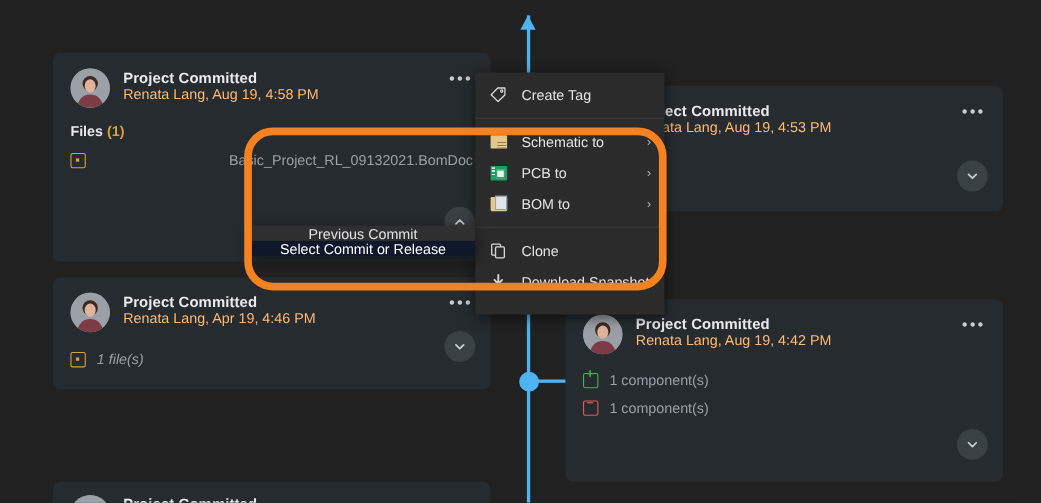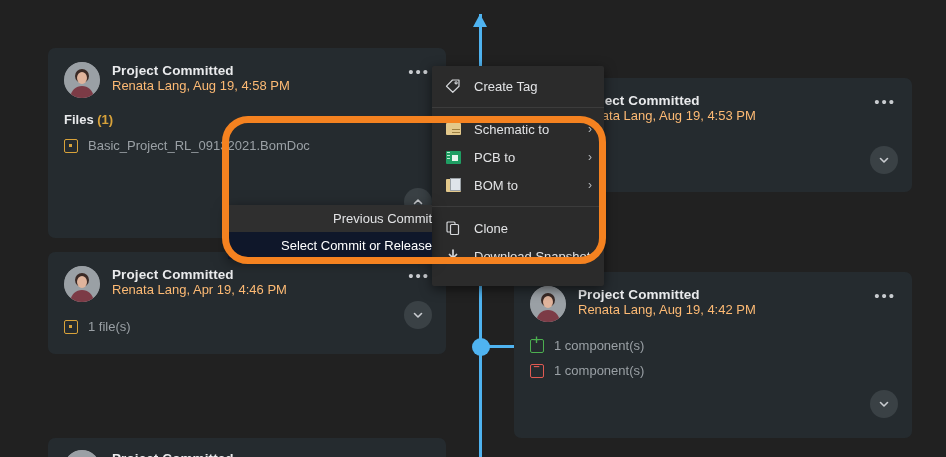--- a/index.html
+++ b/index.html
@@ -52,21 +52,21 @@
   }
   .card-sub { font-size: 13px; color: #fdba74; margin-top: 0; }
   .dots {
     position: absolute; right: 16px; top: 21px;
     letter-spacing: 2px; color: #c9ccd0; font-size: 15px; line-height: 6px;
     cursor: pointer;
   }
   .card-body { padding: 14px 16px 16px 16px; }
   .files-label { font-size: 13px; color: #e9eaec; font-weight: bold; }
   .files-label .count { color: #d8a23a; font-weight: bold; }
-  .file-row { display: flex; align-items: center; margin-top: 11px; }
+  .file-row { display: flex; align-items: center; margin-top: 11px; justify-content: space-between; }
   .stat-row { display: flex; align-items: center; margin-top: 7px; }
   .sq-icon {
     width: 14px; height: 14px; border: 1.5px solid #d8a23a; border-radius: 2px;
     position: relative; flex: none;
   }
   .sq-icon::after {
     content: ""; position: absolute; left: 4px; top: 4px;
     width: 3px; height: 3px; background: #d8a23a;
   }
   .sq-icon.green { border-color: #4caf50; }
@@ -135,21 +135,21 @@
   }
 
   
   .submenu {
     position: absolute; left: 228px; top: 205px; width: 204px;
     background: #2f2f2f;
     box-shadow: 0 3px 12px rgba(0,0,0,.5);
     z-index: 50;
   }
   .submenu-item {
-    height: 27px; display:flex; align-items:center; justify-content:flex-end;
+    height: 14px; display:flex; align-items:center; justify-content:center;
     color:#e2e3e5; font-size:13px; cursor:pointer;
   }
   .submenu-item.active { background:#0f172a; color:#ffffff; }
 
   
   .highlight {
     position: absolute; left: 222px; top: 116px;
     width: 384px; height: 148px;
     border: 7px solid #f58220; border-radius: 26px;
     z-index: 60; pointer-events: none;
@@ -230,21 +230,21 @@
             <ellipse cx="18" cy="16" rx="5" ry="6" fill="#e0b49c"></ellipse>
             <path d="M6 36c1-8 6-12 12-12s11 4 12 12z" fill="#7c3b46"></path>
           </svg>
       </div>
       <div class="head-text">
         <div class="card-title">Project Committed</div>
         <div class="card-sub">Renata Lang, Apr 19, 4:46 PM</div>
       </div>
       <div class="dots">•••</div>
     </div>
-    <div class="card-body" style="padding-top:10px;">
+    <div class="card-body" style="padding-top:10px;font-style:italic;">
       <div class="stat-row">
         <span class="sq-icon"></span>
         <span class="row-text">1 file(s)</span>
       </div>
     </div>
     <div class="chev-btn" style="right:14px; bottom:25px;">
       <svg width="12" height="12" viewBox="0 0 12 12">
           <path d="M2.5 4.5L6 8l3.5-3.5" stroke="#c9ccd0" stroke-width="1.6" fill="none" stroke-linecap="round" stroke-linejoin="round"></path>
         </svg>
     </div>

